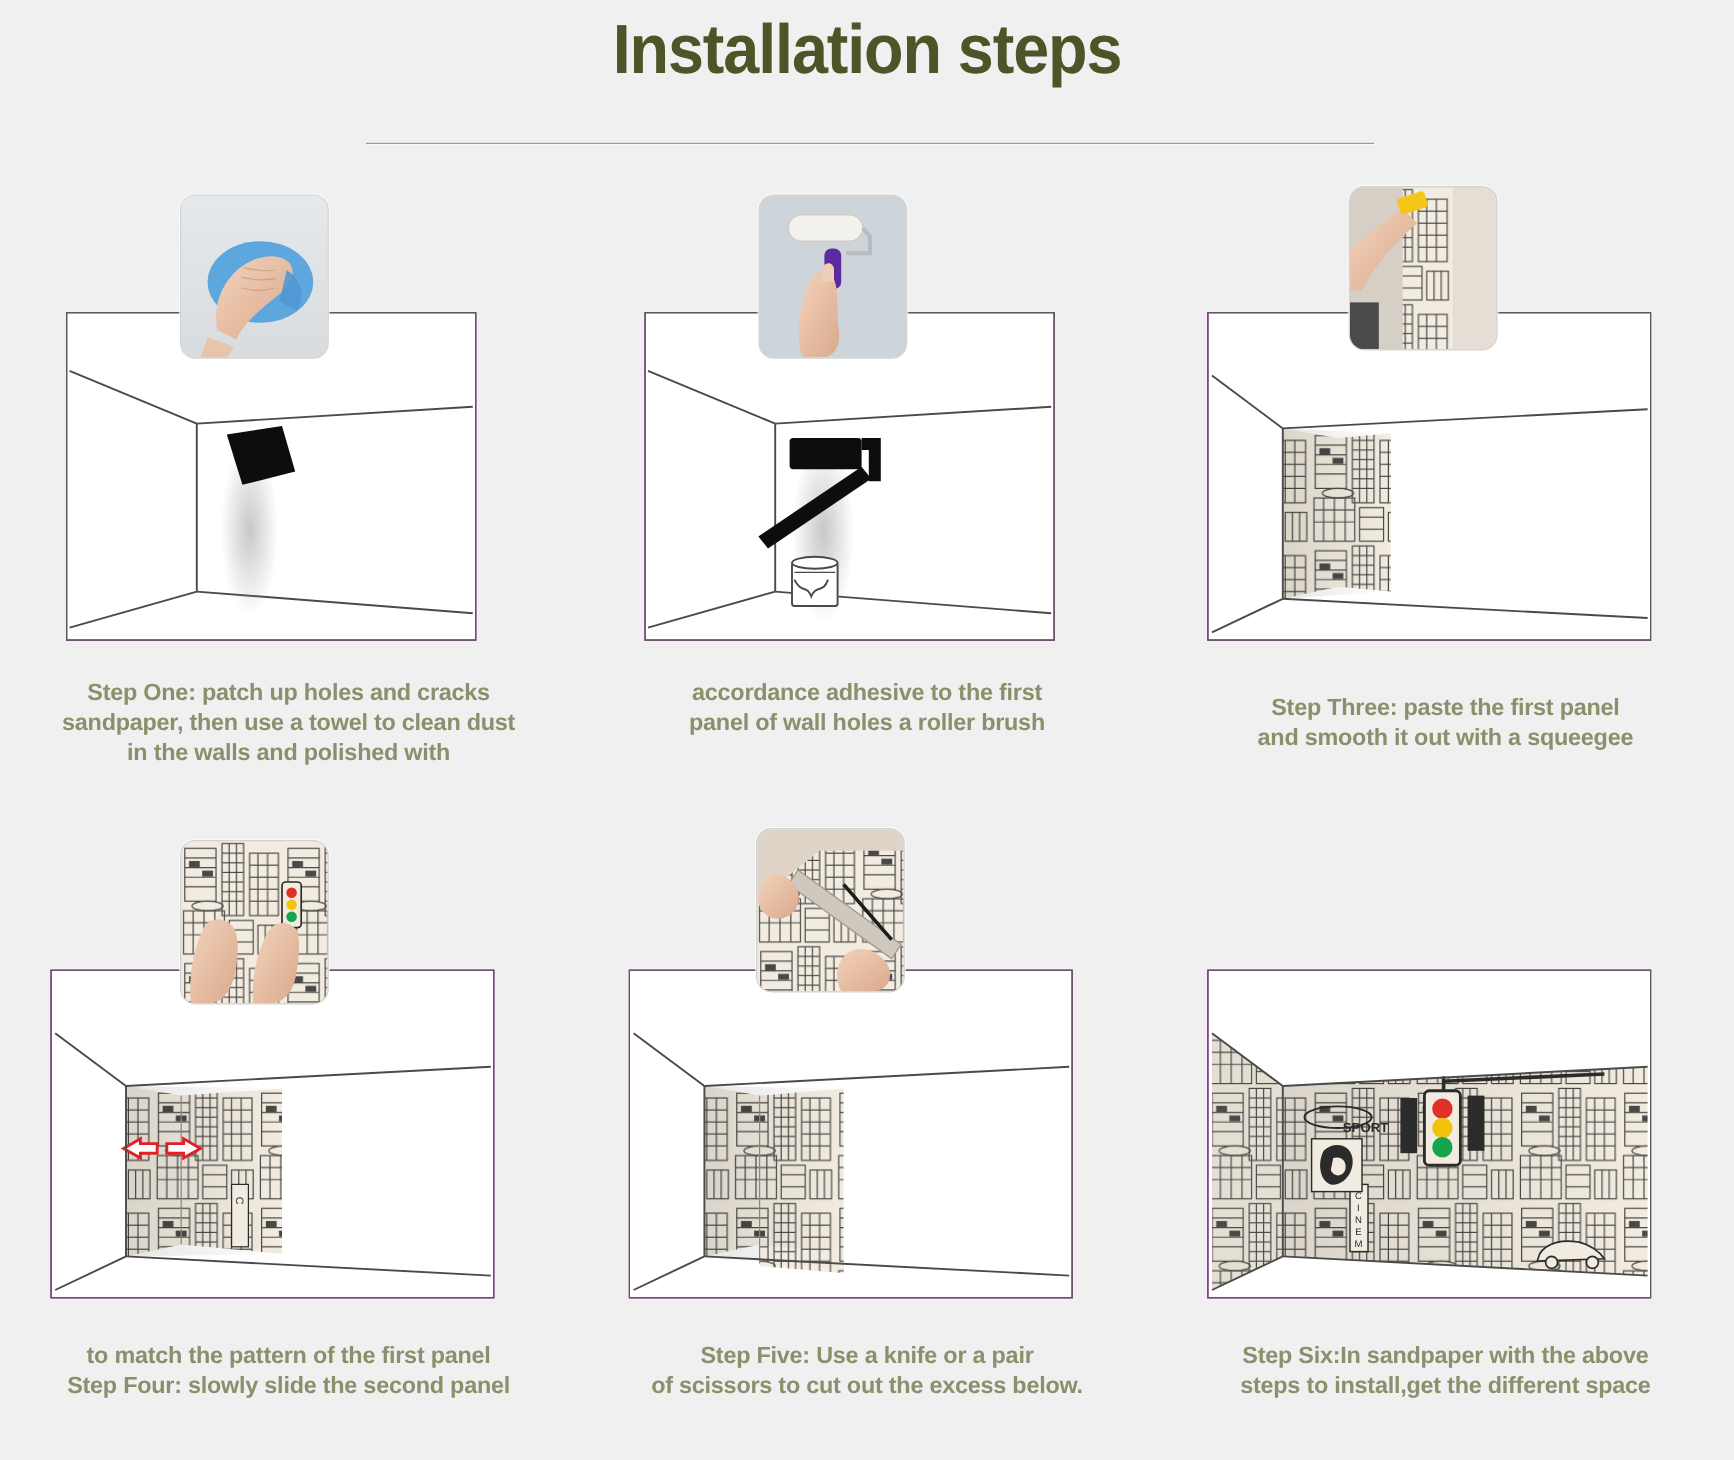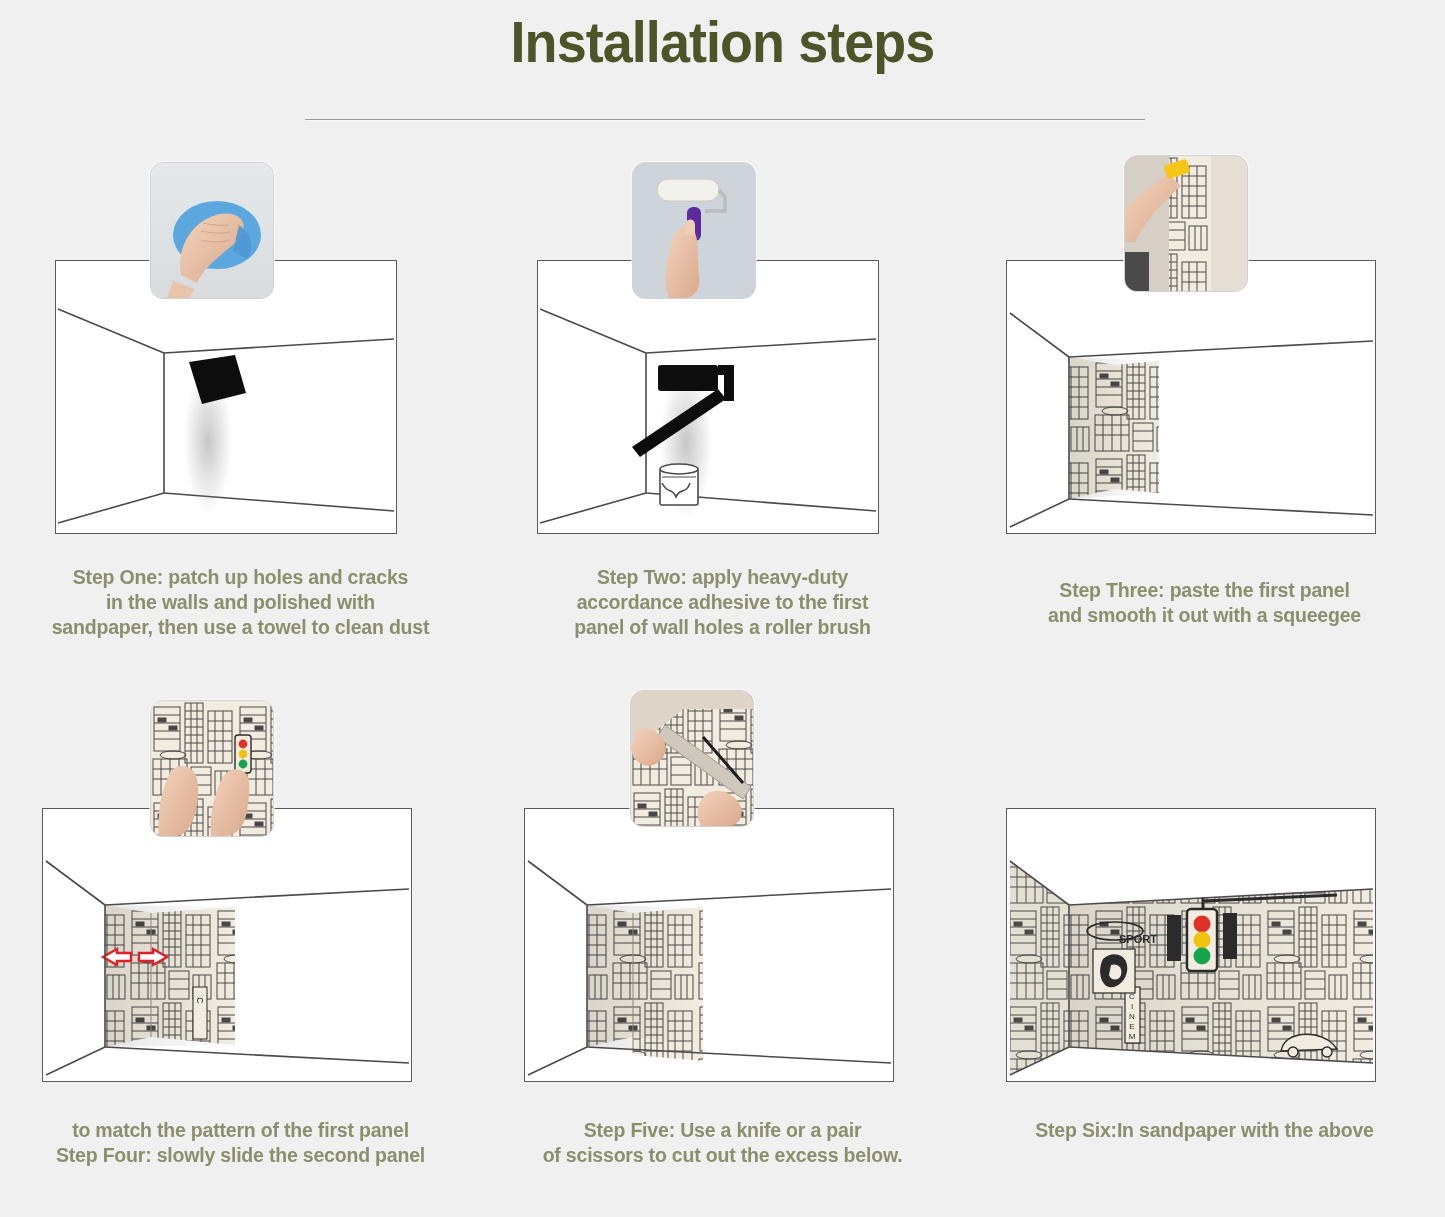--- a/index.html
+++ b/index.html
@@ -175,22 +175,22 @@
               <path d="M52 60 C60 62 70 63 78 62"></path>
               <path d="M50 68 C58 70 70 71 79 69"></path>
               <path d="M50 77 C58 79 69 80 78 77"></path>
             </g>
             <path d="M22 118 L44 126 L38 135 L16 135 Z" fill="#e8c4ab"></path>
             <path d="M88 62 C100 70 104 84 96 96 L82 88 Z" fill="#4f98d4" opacity=".9"></path>
           </svg>
         </div>
         <div class="caption" style="top:415px;">
           <span class="cap-line">Step One: patch up holes and cracks</span>
+          <span class="cap-line">sandpaper, then use a towel to clean dust</span>
           <span class="cap-line">in the walls and polished with</span>
-          <span class="cap-line">sandpaper, then use a towel to clean dust</span>
         </div>
       </div>
 
       <div class="cell c1">
         <div class="room">
           <svg width="340" height="272" viewBox="0 0 340 272">
             <rect width="340" height="272" fill="#ffffff"></rect>
             <g stroke="#4a4a4a" stroke-width="1.6" fill="none">
               <line x1="2" y1="48" x2="108" y2="92"></line>
               <line x1="108" y1="92" x2="338" y2="78"></line>
@@ -216,21 +216,20 @@
           <svg width="122" height="135" viewBox="0 0 122 135">
             <rect width="122" height="135" fill="#cdd4da"></rect>
             <rect x="24" y="16" width="62" height="22" rx="11" fill="#f3f1ec" stroke="#cfcac0" stroke-width="1"></rect>
             <path d="M86 27 L92 34 L92 48 L72 48" stroke="#b9bcc0" stroke-width="3.5" fill="none"></path>
             <rect x="54" y="44" width="14" height="34" rx="6" fill="#5b2a9e"></rect>
             <path d="M42 70 C48 62 58 62 62 70 C66 78 64 96 66 112 C68 126 62 135 50 135 L36 135 C30 120 32 94 42 70 Z" fill="url(#skinG)"></path>
             <path d="M52 60 C56 54 62 56 62 62 L62 72 L52 72 Z" fill="#f0cdb5"></path>
           </svg>
         </div>
         <div class="caption" style="top:415px;">
-          <span class="cap-line">Step Two: apply heavy-duty</span>
           <span class="cap-line">accordance adhesive to the first</span>
           <span class="cap-line">panel of wall holes a roller brush</span>
         </div>
       </div>
 
       <div class="cell c2">
         <div class="room room-wide">
           <svg width="368" height="272" viewBox="0 0 368 272">
             <rect width="368" height="272" fill="#ffffff"></rect>
             <g>
@@ -394,17 +393,18 @@
               <line x1="3" y1="52" x2="62" y2="96"></line>
               <line x1="62" y1="96" x2="366" y2="80"></line>
               <line x1="62" y1="96" x2="62" y2="238"></line>
               <line x1="3" y1="266" x2="62" y2="238"></line>
               <line x1="62" y1="238" x2="366" y2="254"></line>
             </g>
           </svg>
         </div>
         <div class="caption" style="top:420px;">
           <span class="cap-line">Step Six:In sandpaper with the above</span>
+          <span class="cap-line">steps to install,get the different space</span>
         </div>
       </div>
     </div>
   </div>
 </div>
 
 </body></html>

